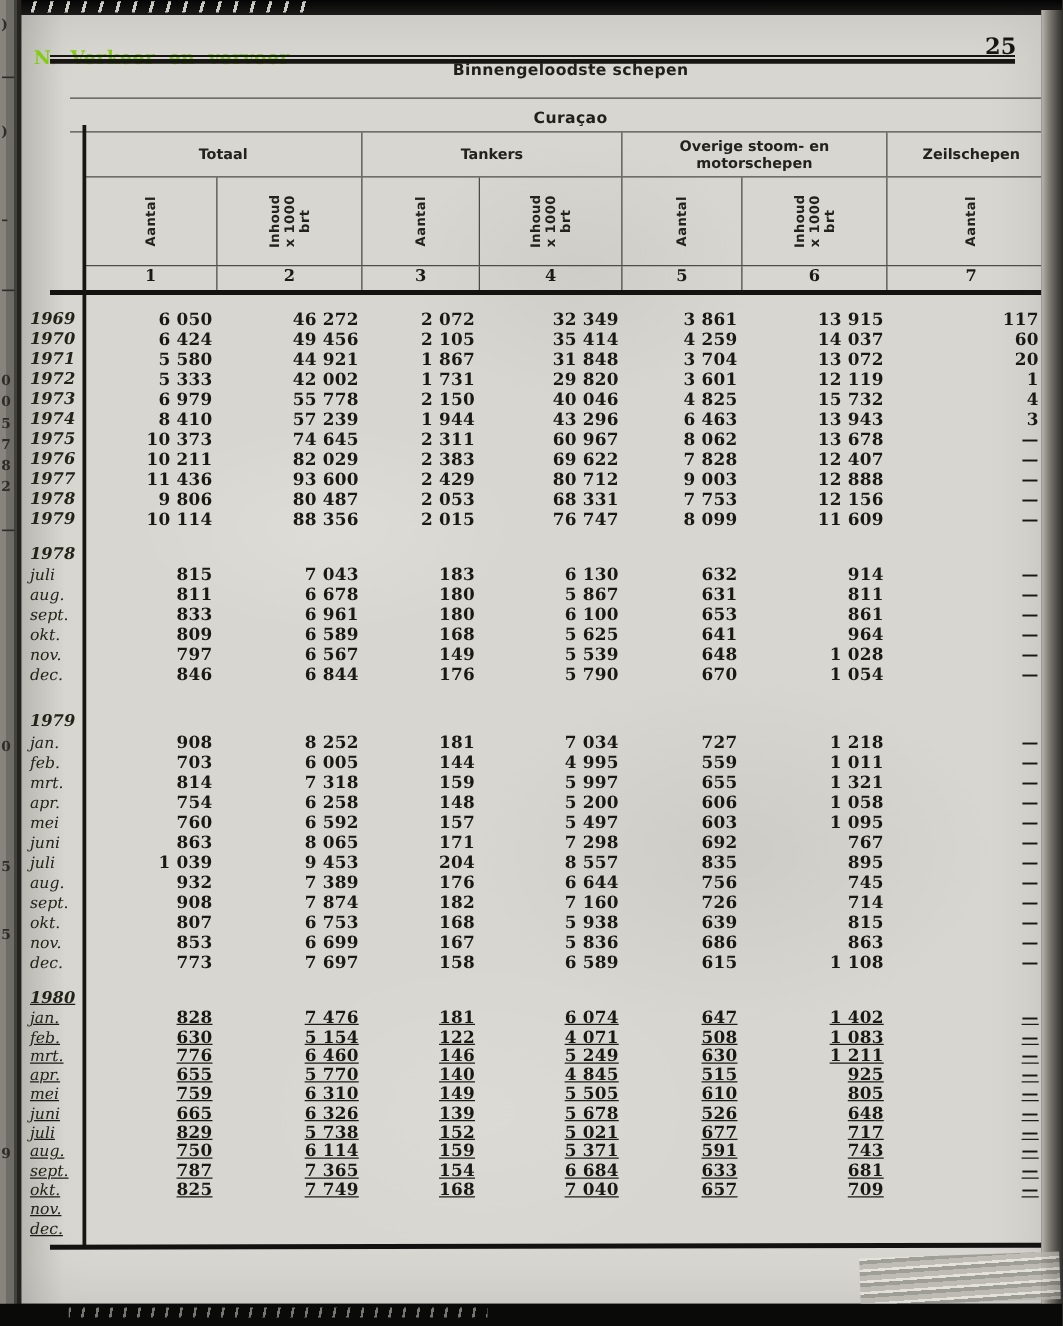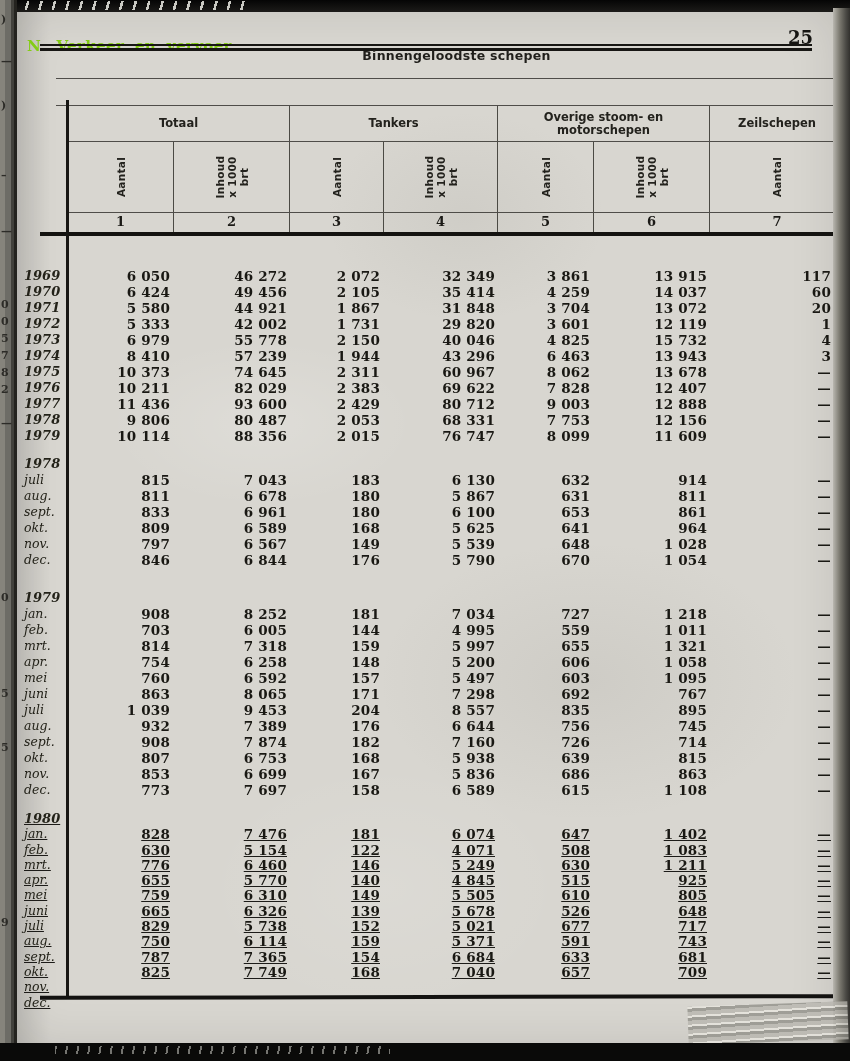--- a/index.html
+++ b/index.html
@@ -65,21 +65,21 @@
   .num-row{position:absolute;left:68px;top:213px;width:777px;height:19px;display:grid;
            grid-template-columns:106px 116px 94px 114px 96px 116px 135px;}
   .ncell{text-align:center;font:700 13px "DejaVu Serif",serif;line-height:18px;
          border-right:1px solid #4b4a44;color:#1b1a16;}
   .rule-thick{position:absolute;left:40px;top:232px;width:805px;height:3.5px;background:#141310;}
   .vline{position:absolute;left:66px;top:100px;width:2.5px;height:899px;background:#171613;}
   .rule-bottom{position:absolute;left:40px;top:995px;width:803px;height:3.5px;background:#131210;
                transform:rotate(-.12deg);}
 
   
-  #tbody{position:absolute;left:20px;top:236px;width:825px;padding-top:32px;}
+  #tbody{position:absolute;left:20px;top:236px;width:825px;padding-top:12px;}
   .row{display:grid;grid-template-columns:48px 106px 116px 94px 114px 96px 116px 135px;
        height:16px;line-height:16px;}
   .block + .block{margin-top:12px;}
   .block.b2{margin-top:22px;}
   .block.b3{margin-top:13px;text-decoration:underline;}
   .b3 .row{height:15.3px;line-height:15.3px;}
   .stub{padding-left:4px;font:italic 400 12.5px "DejaVu Serif",serif;color:#232219;}
   .ylabel{font:italic 700 13px "DejaVu Serif",serif;}
   .val{text-align:right;font:700 13.5px "DejaVu Serif",serif;letter-spacing:.2px;
        padding-right:4px;color:#191813;}
@@ -92,20 +92,21 @@
 <div class="scene">
 
   <div class="page"></div>
 
   <div class="hdr-title">N. Verkeer en vervoer</div>
   <div class="page-num">25</div>
   <div class="rule-double"></div>
 
   <div class="t-title">Binnengeloodste schepen</div>
   <div class="rule r1"></div>
+  <div class="t-sub">Curaçao</div>
   <div class="rule r2"></div>
 
   <div class="group-row" id="group-row">
       <div class="gcell">Totaal</div>
       <div class="gcell">Tankers</div>
       <div class="gcell">Overige stoom- en motorschepen</div>
       <div class="gcell">Zeilschepen</div>
     </div>
   <div class="rule r3"></div>
   <div class="sub-row" id="subhead-row">

